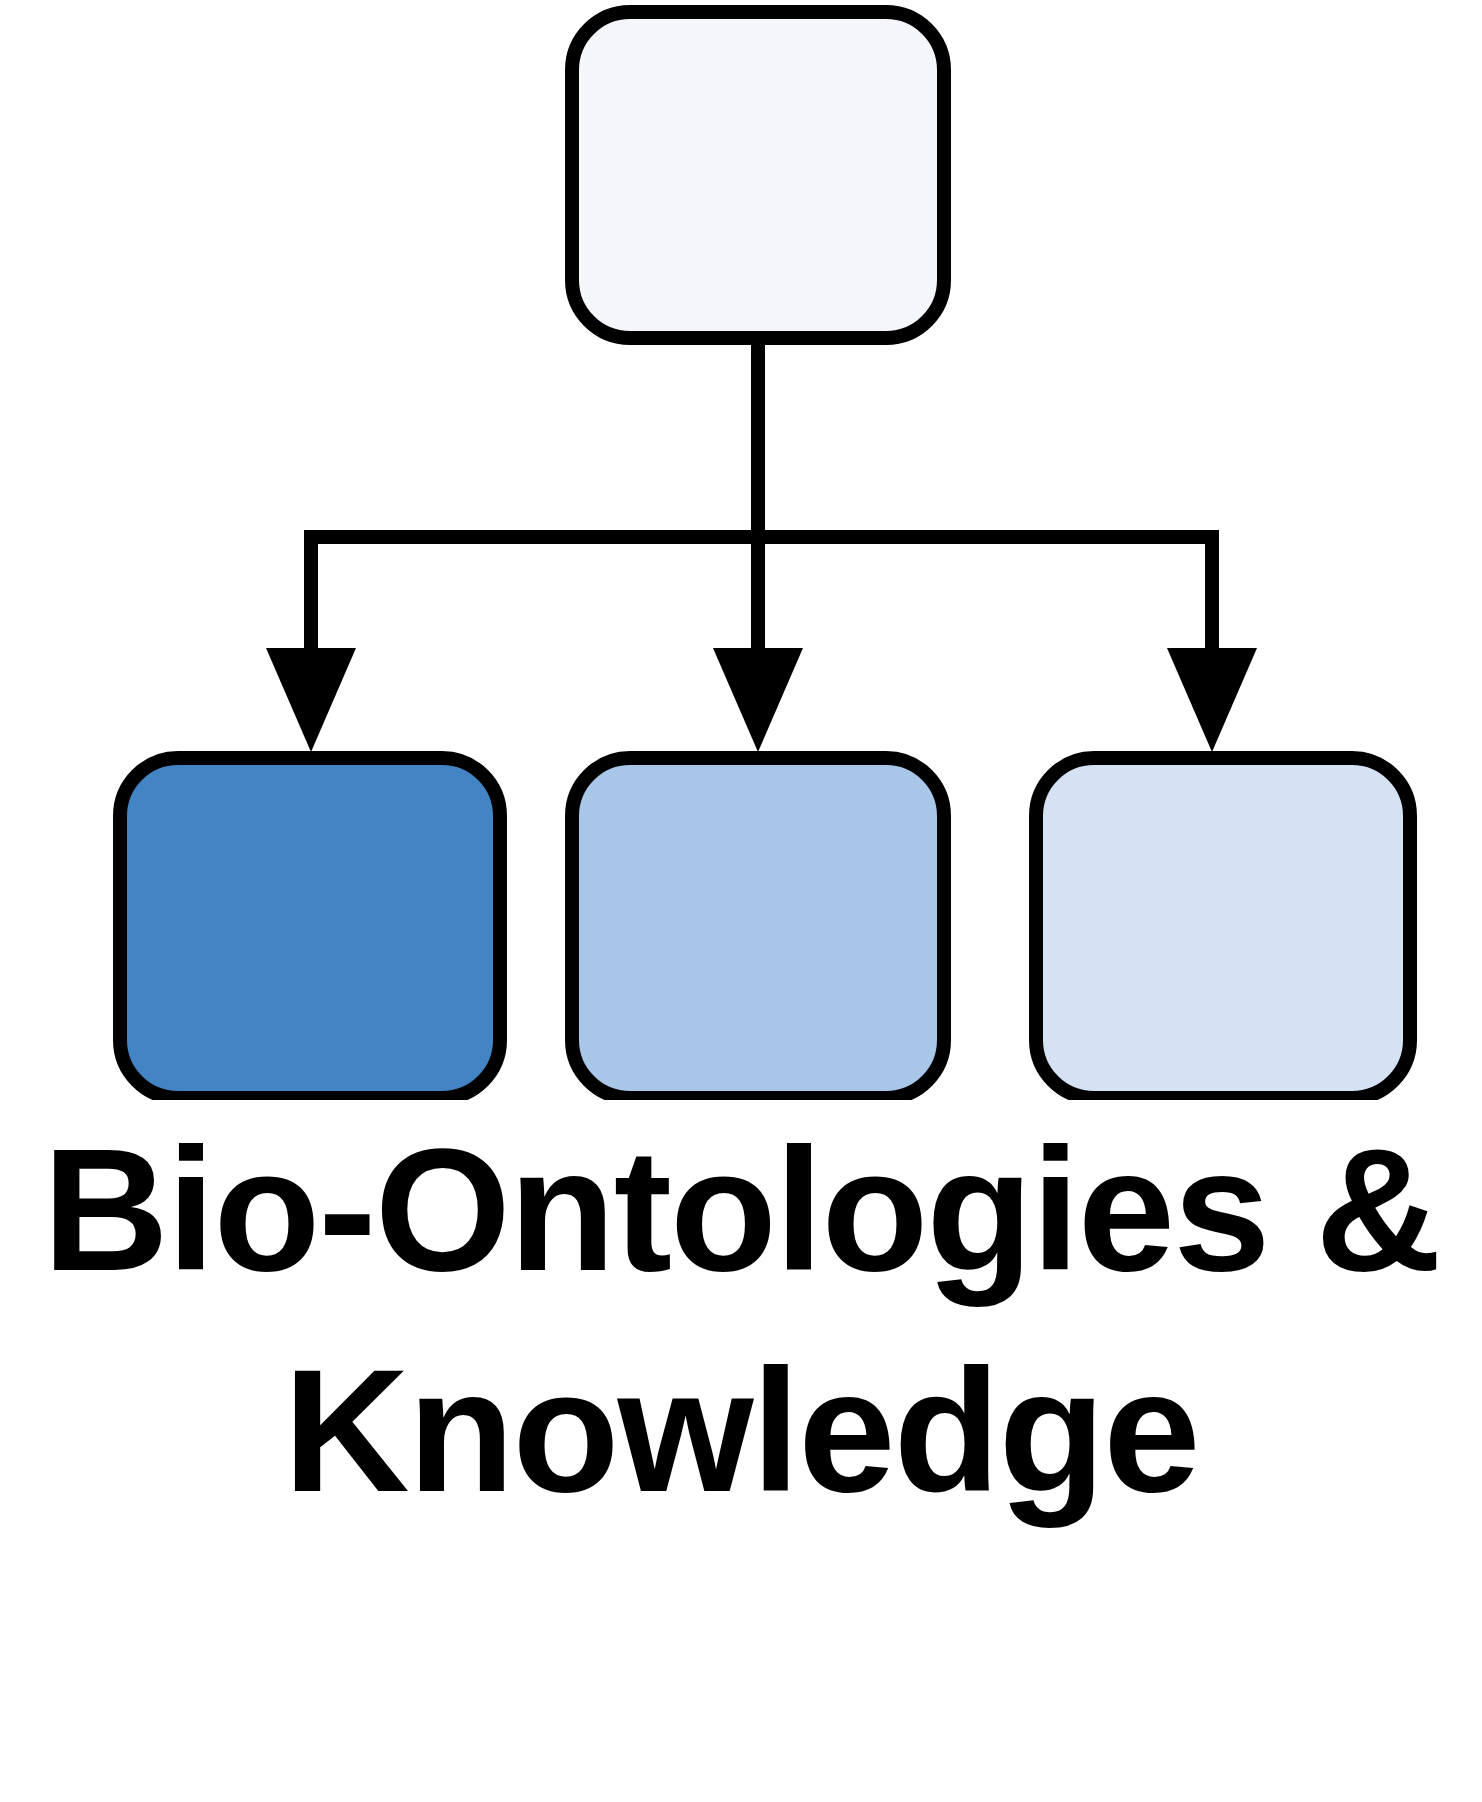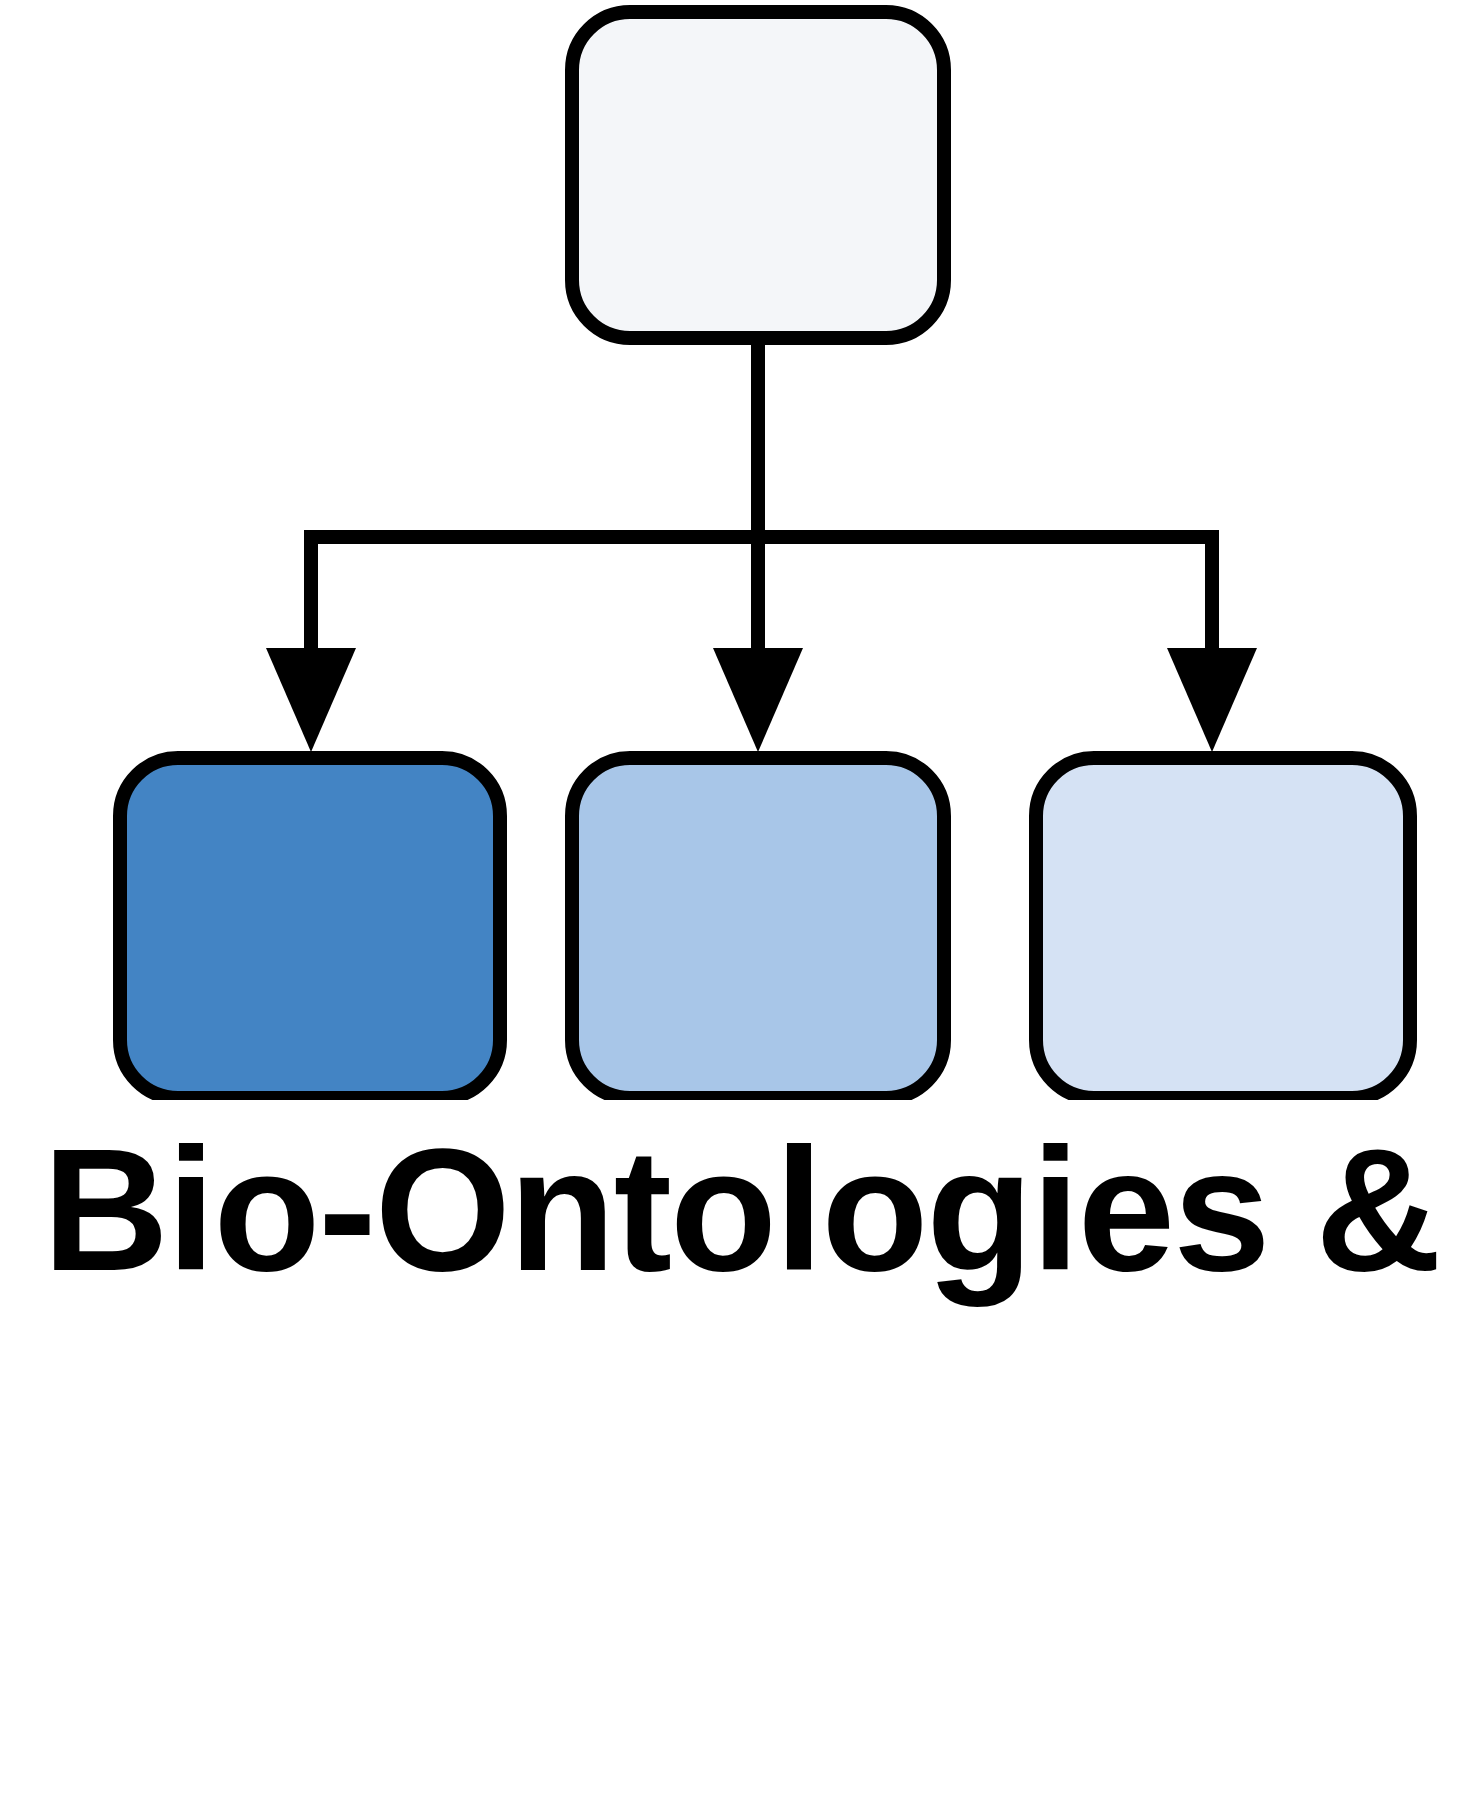--- a/index.html
+++ b/index.html
@@ -61,13 +61,14 @@
     <rect class="node" x="572" y="12" width="372" height="326" rx="58" ry="58" fill="#f4f6f9"></rect>
 
     <rect class="node" x="120" y="758" width="380" height="340" rx="58" ry="58" fill="#4384c4"></rect>
     <rect class="node" x="572" y="758" width="372" height="340" rx="58" ry="58" fill="#a8c6e8"></rect>
     <rect class="node" x="1036" y="758" width="374" height="340" rx="58" ry="58" fill="#d5e2f4"></rect>
   </svg>
 </div>
 
 <div class="caption">
   <div class="caption-line">Bio-Ontologies &amp;</div>
+  <div class="caption-line">Knowledge</div>
 </div>
 
 </body></html>

